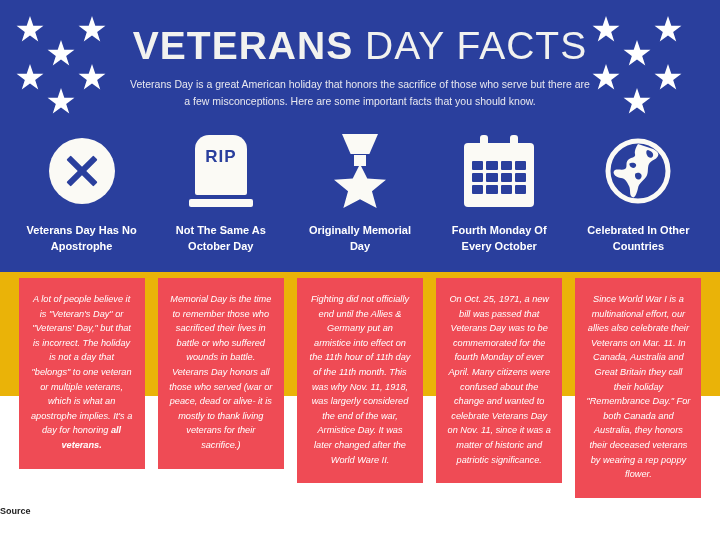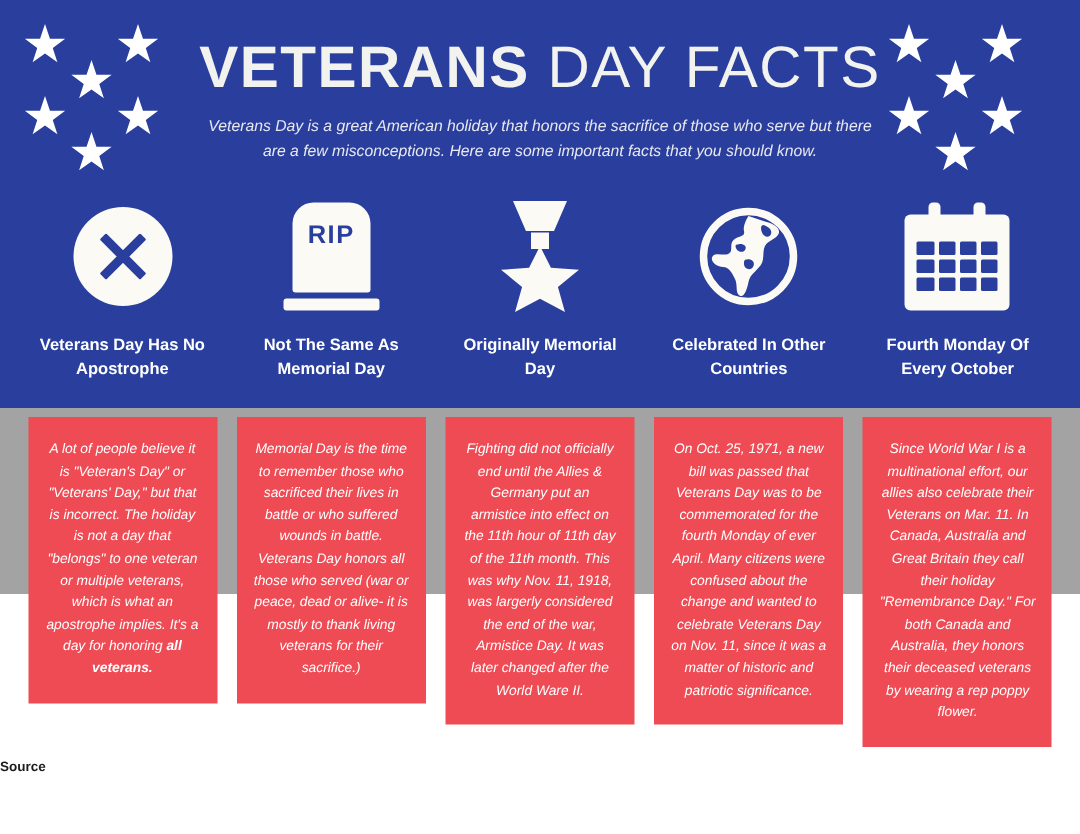--- a/index.html
+++ b/index.html
@@ -9,21 +9,21 @@
     height: 556px;
     background: #ffffff;
     font-family: "Liberation Sans", sans-serif;
     overflow: hidden;
   }
 
   #infographic {
     position: relative;
     width: 720px;
     height: 396px;
-    background: #a3a3a3;
+    background: #eab308;
   }
 
   
   .hero {
     position: absolute;
     left: 0; top: 0;
     width: 720px;
     height: 272px;
     background: #2a3f9d;
   }
@@ -72,21 +72,20 @@
 
   .hero-sub {
     position: absolute;
     left: 130px;
     width: 460px;
     top: 76px;
     text-align: center;
     font-size: 10.5px;
     line-height: 17px;
     color: #e8e8ef;
-    font-style: italic;
   }
 
   
   .columns {
     position: absolute;
     left: 12px;
     top: 130px;
     width: 696px;
     display: flex;
   }
@@ -299,74 +298,74 @@
       </div>
 
       <div class="col">
         <div class="icon-box">
           <div class="ico-rip">
             <div class="stone"></div>
             <div class="base"></div>
             <div class="rip-text">RIP</div>
           </div>
         </div>
-        <div class="col-heading">Not The Same As Memorial Day</div>
+        <div class="col-heading">Not The Same As October Day</div>
       </div>
 
       <div class="col">
         <div class="icon-box">
           <div class="ico-medal">
             <div class="ribbon"></div>
             <div class="neck"></div>
             <div class="mstar"></div>
           </div>
         </div>
         <div class="col-heading">Originally Memorial Day</div>
+      </div>
+
+      <div class="col">
+        <div class="icon-box">
+          <div class="ico-cal">
+            <div class="ring-l"></div>
+            <div class="ring-r"></div>
+            <div class="body"></div>
+            <div class="grid">
+              <div class="cell"></div>
+                <div class="cell"></div>
+              <div class="cell"></div>
+                <div class="cell"></div>
+              <div class="cell"></div>
+                <div class="cell"></div>
+              <div class="cell"></div>
+                <div class="cell"></div>
+              <div class="cell"></div>
+                <div class="cell"></div>
+              <div class="cell"></div>
+                <div class="cell"></div>
+            </div>
+          </div>
+        </div>
+        <div class="col-heading">Fourth Monday Of Every October</div>
       </div>
 
       <div class="col">
         <div class="icon-box">
           <svg class="ico-globe" viewBox="0 0 68 68">
             <circle cx="34" cy="34" r="30" fill="none" stroke="#fbfaf5" stroke-width="5"></circle>
             <path d="M34 7 C34 7 30 13 31 17 C32 21 27 20 24 23 C21 26 24 30 21 32 C18 34 12 31 10 34
                      C8 37 13 41 17 41 C21 41 23 45 25 49 C27 53 25 58 28 60 C31 62 33 56 34 51
                      C35 46 39 44 42 40 C45 36 43 31 45 27 C47 23 52 23 54 19 C56 15 50 12 46 11 Z" fill="#fbfaf5"></path>
             <path d="M44 13 C47 14 50 16 49 19 C48 22 44 21 43 18 C42 16 42 13 44 13 Z" fill="#2a3f9d"></path>
             <path d="M27 26 C30 25 33 27 32 29 C31 32 27 31 26 29 C25 27 25 26 27 26 Z" fill="#2a3f9d"></path>
             <path d="M33 36 C36 35 39 38 37 41 C35 44 31 42 31 39 C31 37 31 36 33 36 Z" fill="#2a3f9d"></path>
           </svg>
         </div>
         <div class="col-heading">Celebrated In Other Countries</div>
       </div>
 
-      <div class="col">
-        <div class="icon-box">
-          <div class="ico-cal">
-            <div class="ring-l"></div>
-            <div class="ring-r"></div>
-            <div class="body"></div>
-            <div class="grid">
-              <div class="cell"></div>
-                <div class="cell"></div>
-              <div class="cell"></div>
-                <div class="cell"></div>
-              <div class="cell"></div>
-                <div class="cell"></div>
-              <div class="cell"></div>
-                <div class="cell"></div>
-              <div class="cell"></div>
-                <div class="cell"></div>
-              <div class="cell"></div>
-                <div class="cell"></div>
-            </div>
-          </div>
-        </div>
-        <div class="col-heading">Fourth Monday Of Every October</div>
-      </div>
-
     </div>
   </div>
 
   <div class="cards">
     <div class="card-slot">
       <div class="card">A lot of people believe it is "Veteran's Day" or "Veterans' Day," but that is incorrect. The holiday is not a day that "belongs" to one veteran or multiple veterans, which is what an apostrophe implies. It's a day for honoring <b>all veterans.</b></div>
     </div>
     <div class="card-slot">
       <div class="card">Memorial Day is the time to remember those who sacrificed their lives in battle or who suffered wounds in battle. Veterans Day honors all those who served (war or peace, dead or alive- it is mostly to thank living veterans for their sacrifice.)</div>
     </div>

